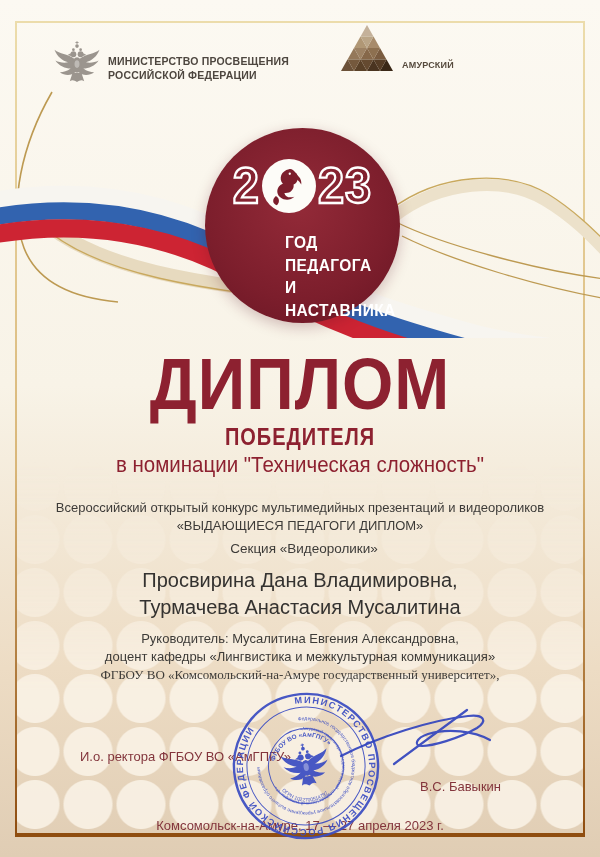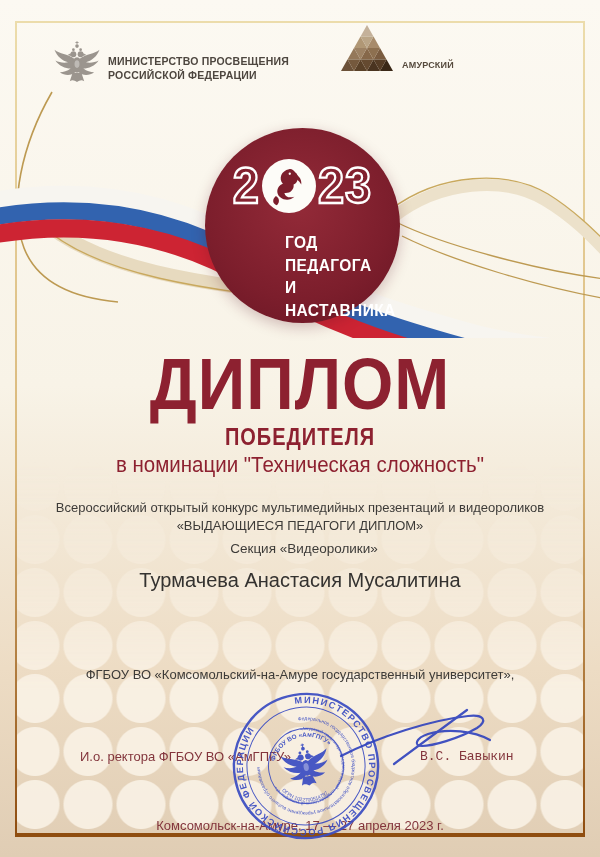--- a/index.html
+++ b/index.html
@@ -47,25 +47,25 @@
   .badge-caption { position:absolute; left:80px; top:106px; color:#fff; font-weight:bold; font-size:15.5px; line-height:21px; letter-spacing:.4px; transform:scaleY(1.08); }
   
   .center { position:absolute; left:0; right:0; text-align:center; z-index:5; }
   .title { top:342px; font-size:66px; font-weight:bold; color:#8d2130; letter-spacing:1px; transform:scaleY(1.1); transform-origin:center top; }
   .award { top:424px; font-size:20px; font-weight:bold; color:#8d2130; letter-spacing:1px; transform:scaleY(1.15); transform-origin:center top; }
   .nomination { top:451px; font-size:20.5px; font-weight:500; color:#8d2130; transform:scaleY(1.1); transform-origin:center top; }
   .contest { top:499px; font-size:13px; font-weight:500; color:#3d3b38; line-height:17.5px; }
   .section { top:541px; font-size:13.5px; font-weight:500; color:#3d3b38;padding-left:8px; }
   .winners { top:567px; font-size:20px; font-weight:500; color:#343230; line-height:26.5px; }
   .supervisor { top:630px; font-size:13px; font-weight:500; color:#3d3b38; line-height:17.5px; }
-  .institution { top:666px; font-size:13px; font-weight:500; color:#3d3b38; line-height:17.5px; }
+  .institution { top:666px; font-size:13px; font-weight:500; color:#3d3b38; line-height:17.5px;font-family:Liberation Serif, serif; }
   .footer-date { top:818px; font-size:13px; font-weight:500; color:#83353c; }
   
   .sig-position { position:absolute; left:80px; top:749px; font-size:13px; font-weight:500; color:#83353c; z-index:5; }
-  .sig-name { position:absolute; left:420px; top:749px; font-size:13px; font-weight:500; color:#83353c; z-index:5;font-family:Liberation Mono, monospace; }
+  .sig-name { position:absolute; left:420px; top:779px; font-size:13px; font-weight:500; color:#83353c; z-index:5; }
   .stamp { position:absolute; left:230px; top:690px; width:152px; height:152px; z-index:6; opacity:.92; transform:rotate(-10deg); }
   .signature { position:absolute; left:336px; top:704px; width:160px; height:68px; z-index:7; }
   .hidden-defs { position:absolute; width:0; height:0; }
 </style>
 </head>
 <body>
 
 <svg class="hidden-defs" aria-hidden="true">
   <defs>
     <symbol id="dbl-eagle" viewBox="0 0 120 120">
@@ -178,23 +178,28 @@
   <div class="center award">ПОБЕДИТЕЛЯ</div>
   <div class="center nomination">в номинации "Техническая сложность"</div>
 
   <div class="center contest">
     <div>Всероссийский открытый конкурс мультимедийных презентаций и видеороликов</div>
     <div>«ВЫДАЮЩИЕСЯ ПЕДАГОГИ ДИПЛОМ»</div>
   </div>
   <div class="center section">Секция «Видеоролики»</div>
 
   <div class="center winners">
+    <div>Просвирина Дана Владимировна,</div>
     <div>Турмачева Анастасия Мусалитина</div>
   </div>
 
+  <div class="center supervisor">
+    <div>Руководитель: Мусалитина Евгения Александровна,</div>
+    <div>доцент кафедры «Лингвистика и межкультурная коммуникация»</div>
+  </div>
 
   <div class="center institution">
     <div>ФГБОУ ВО «Комсомольский-на-Амуре государственный университет»,</div>
   </div>
 
   <div class="sig-position">И.о. ректора ФГБОУ ВО «АмГПГУ»</div>
   <div class="sig-name">В.С. Бавыкин</div>
 
   <svg class="stamp" viewBox="0 0 152 152">
     <defs>

